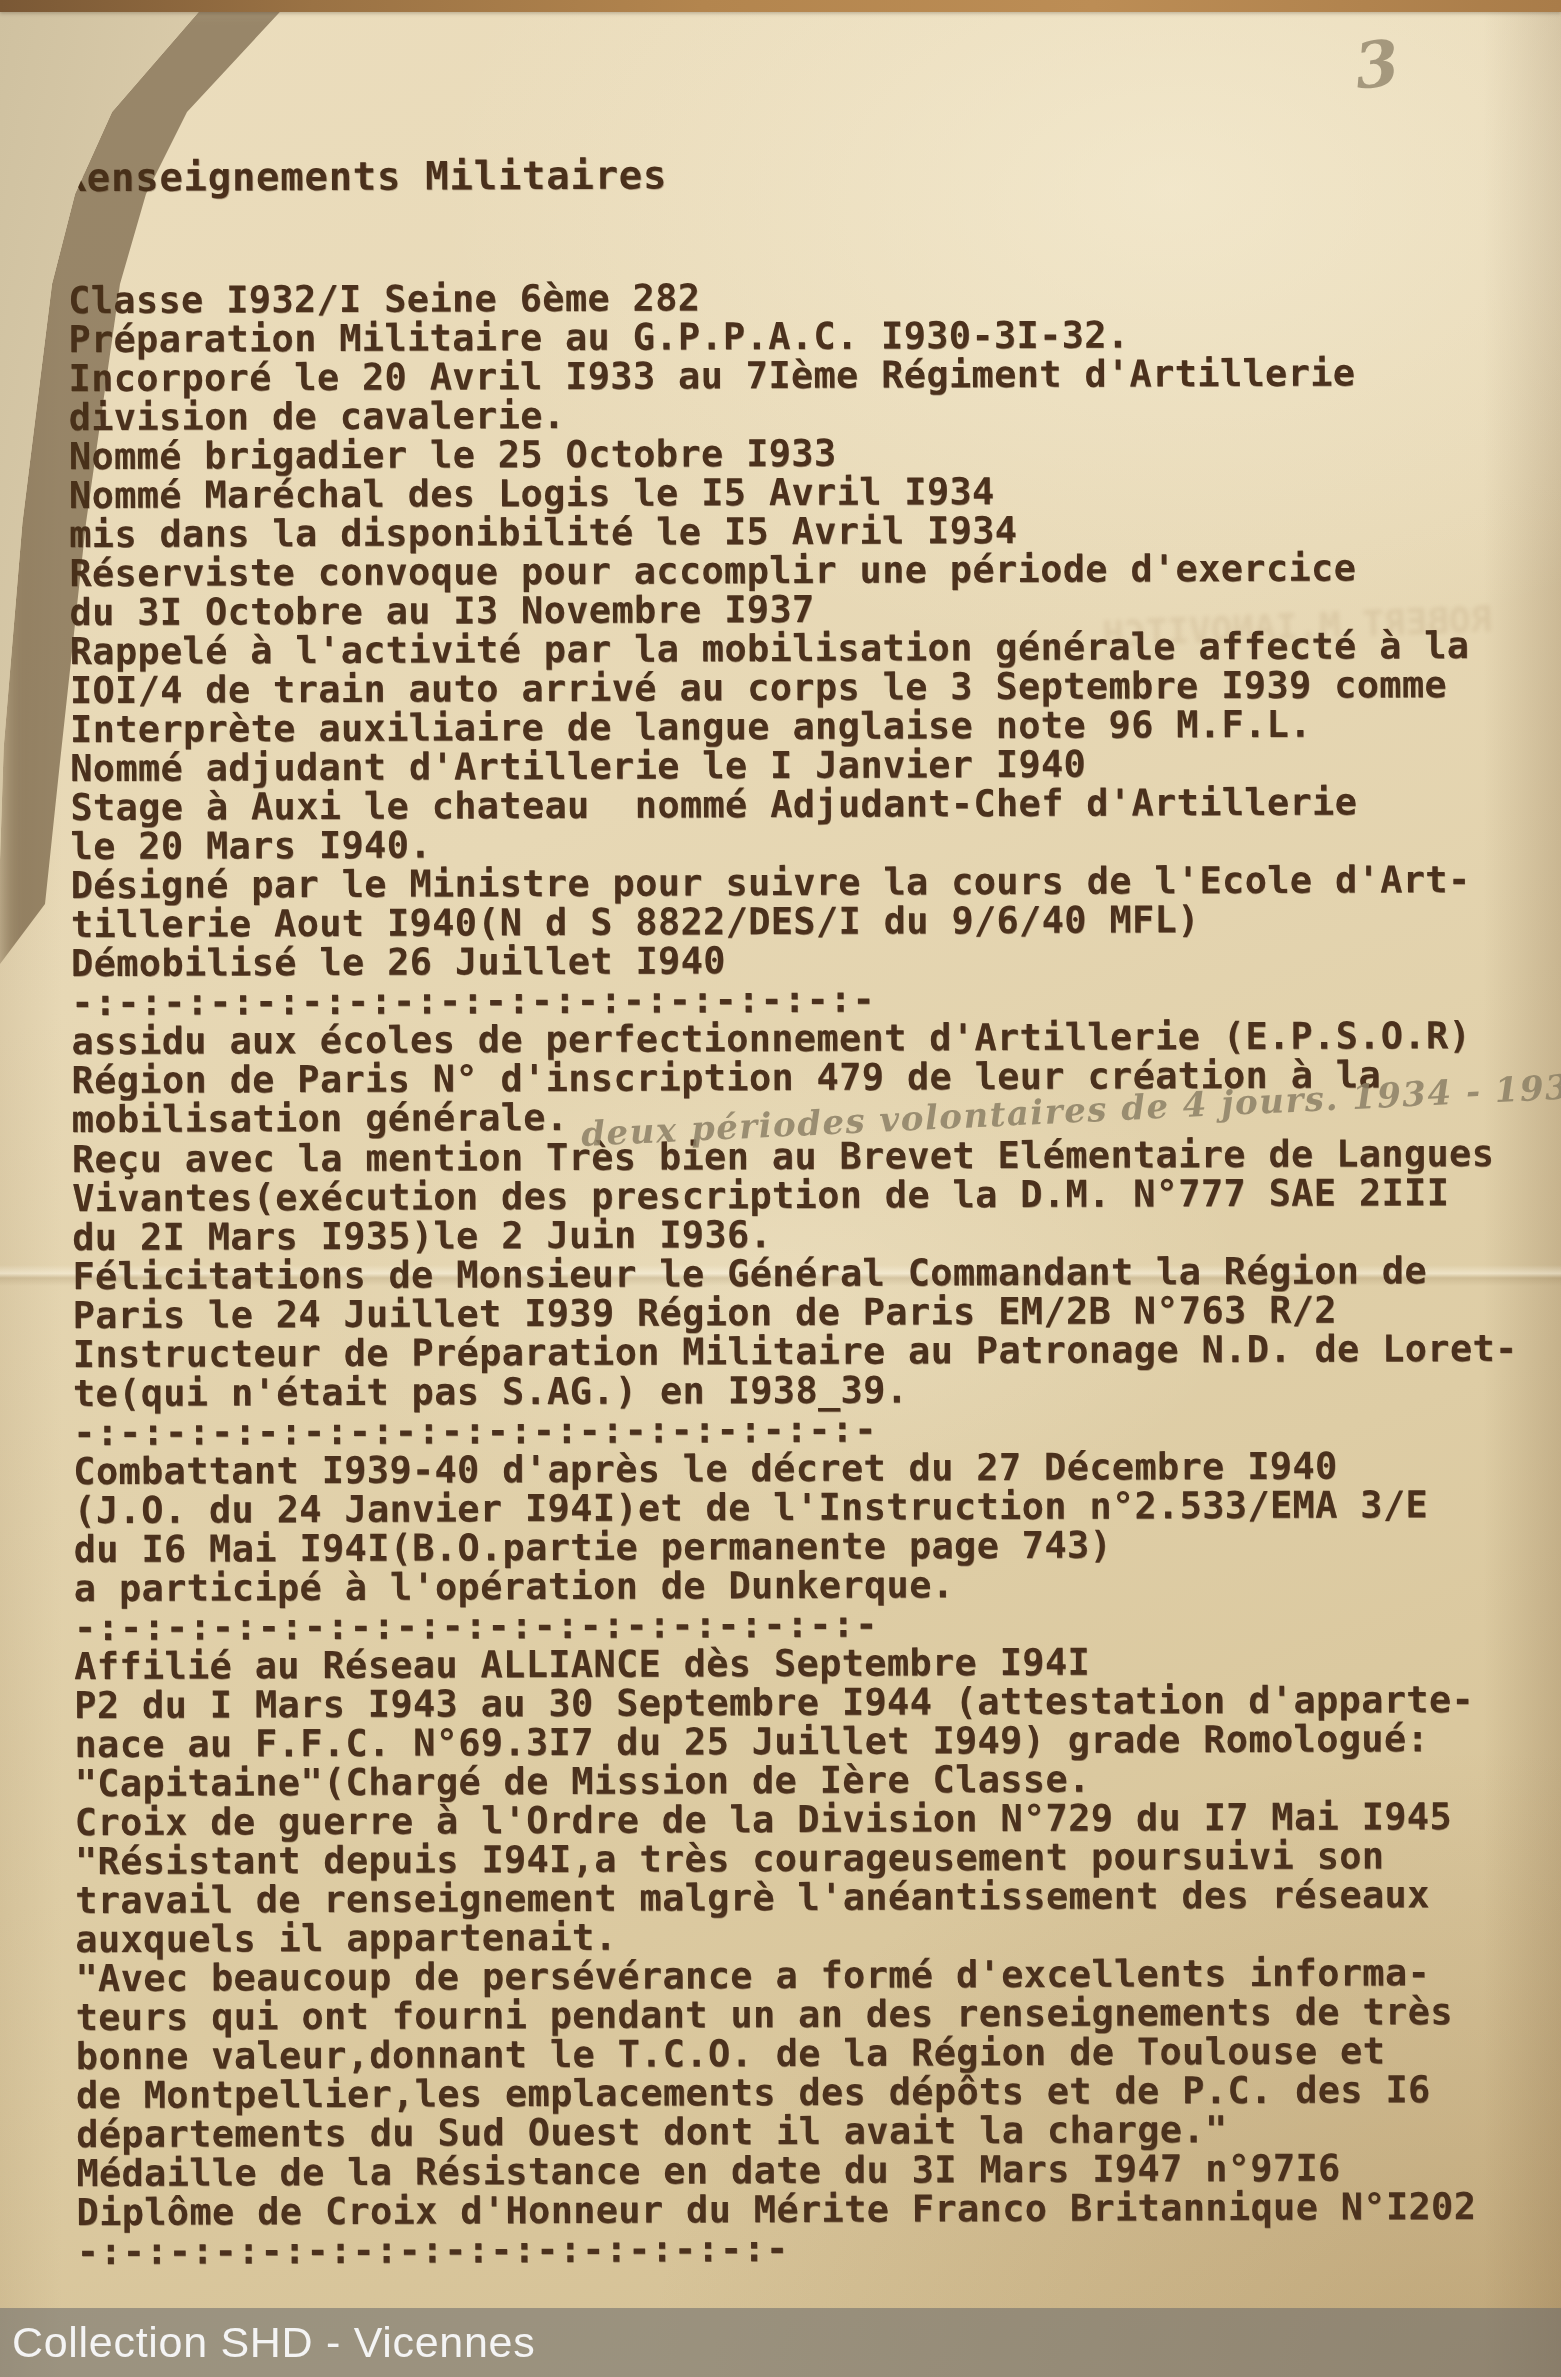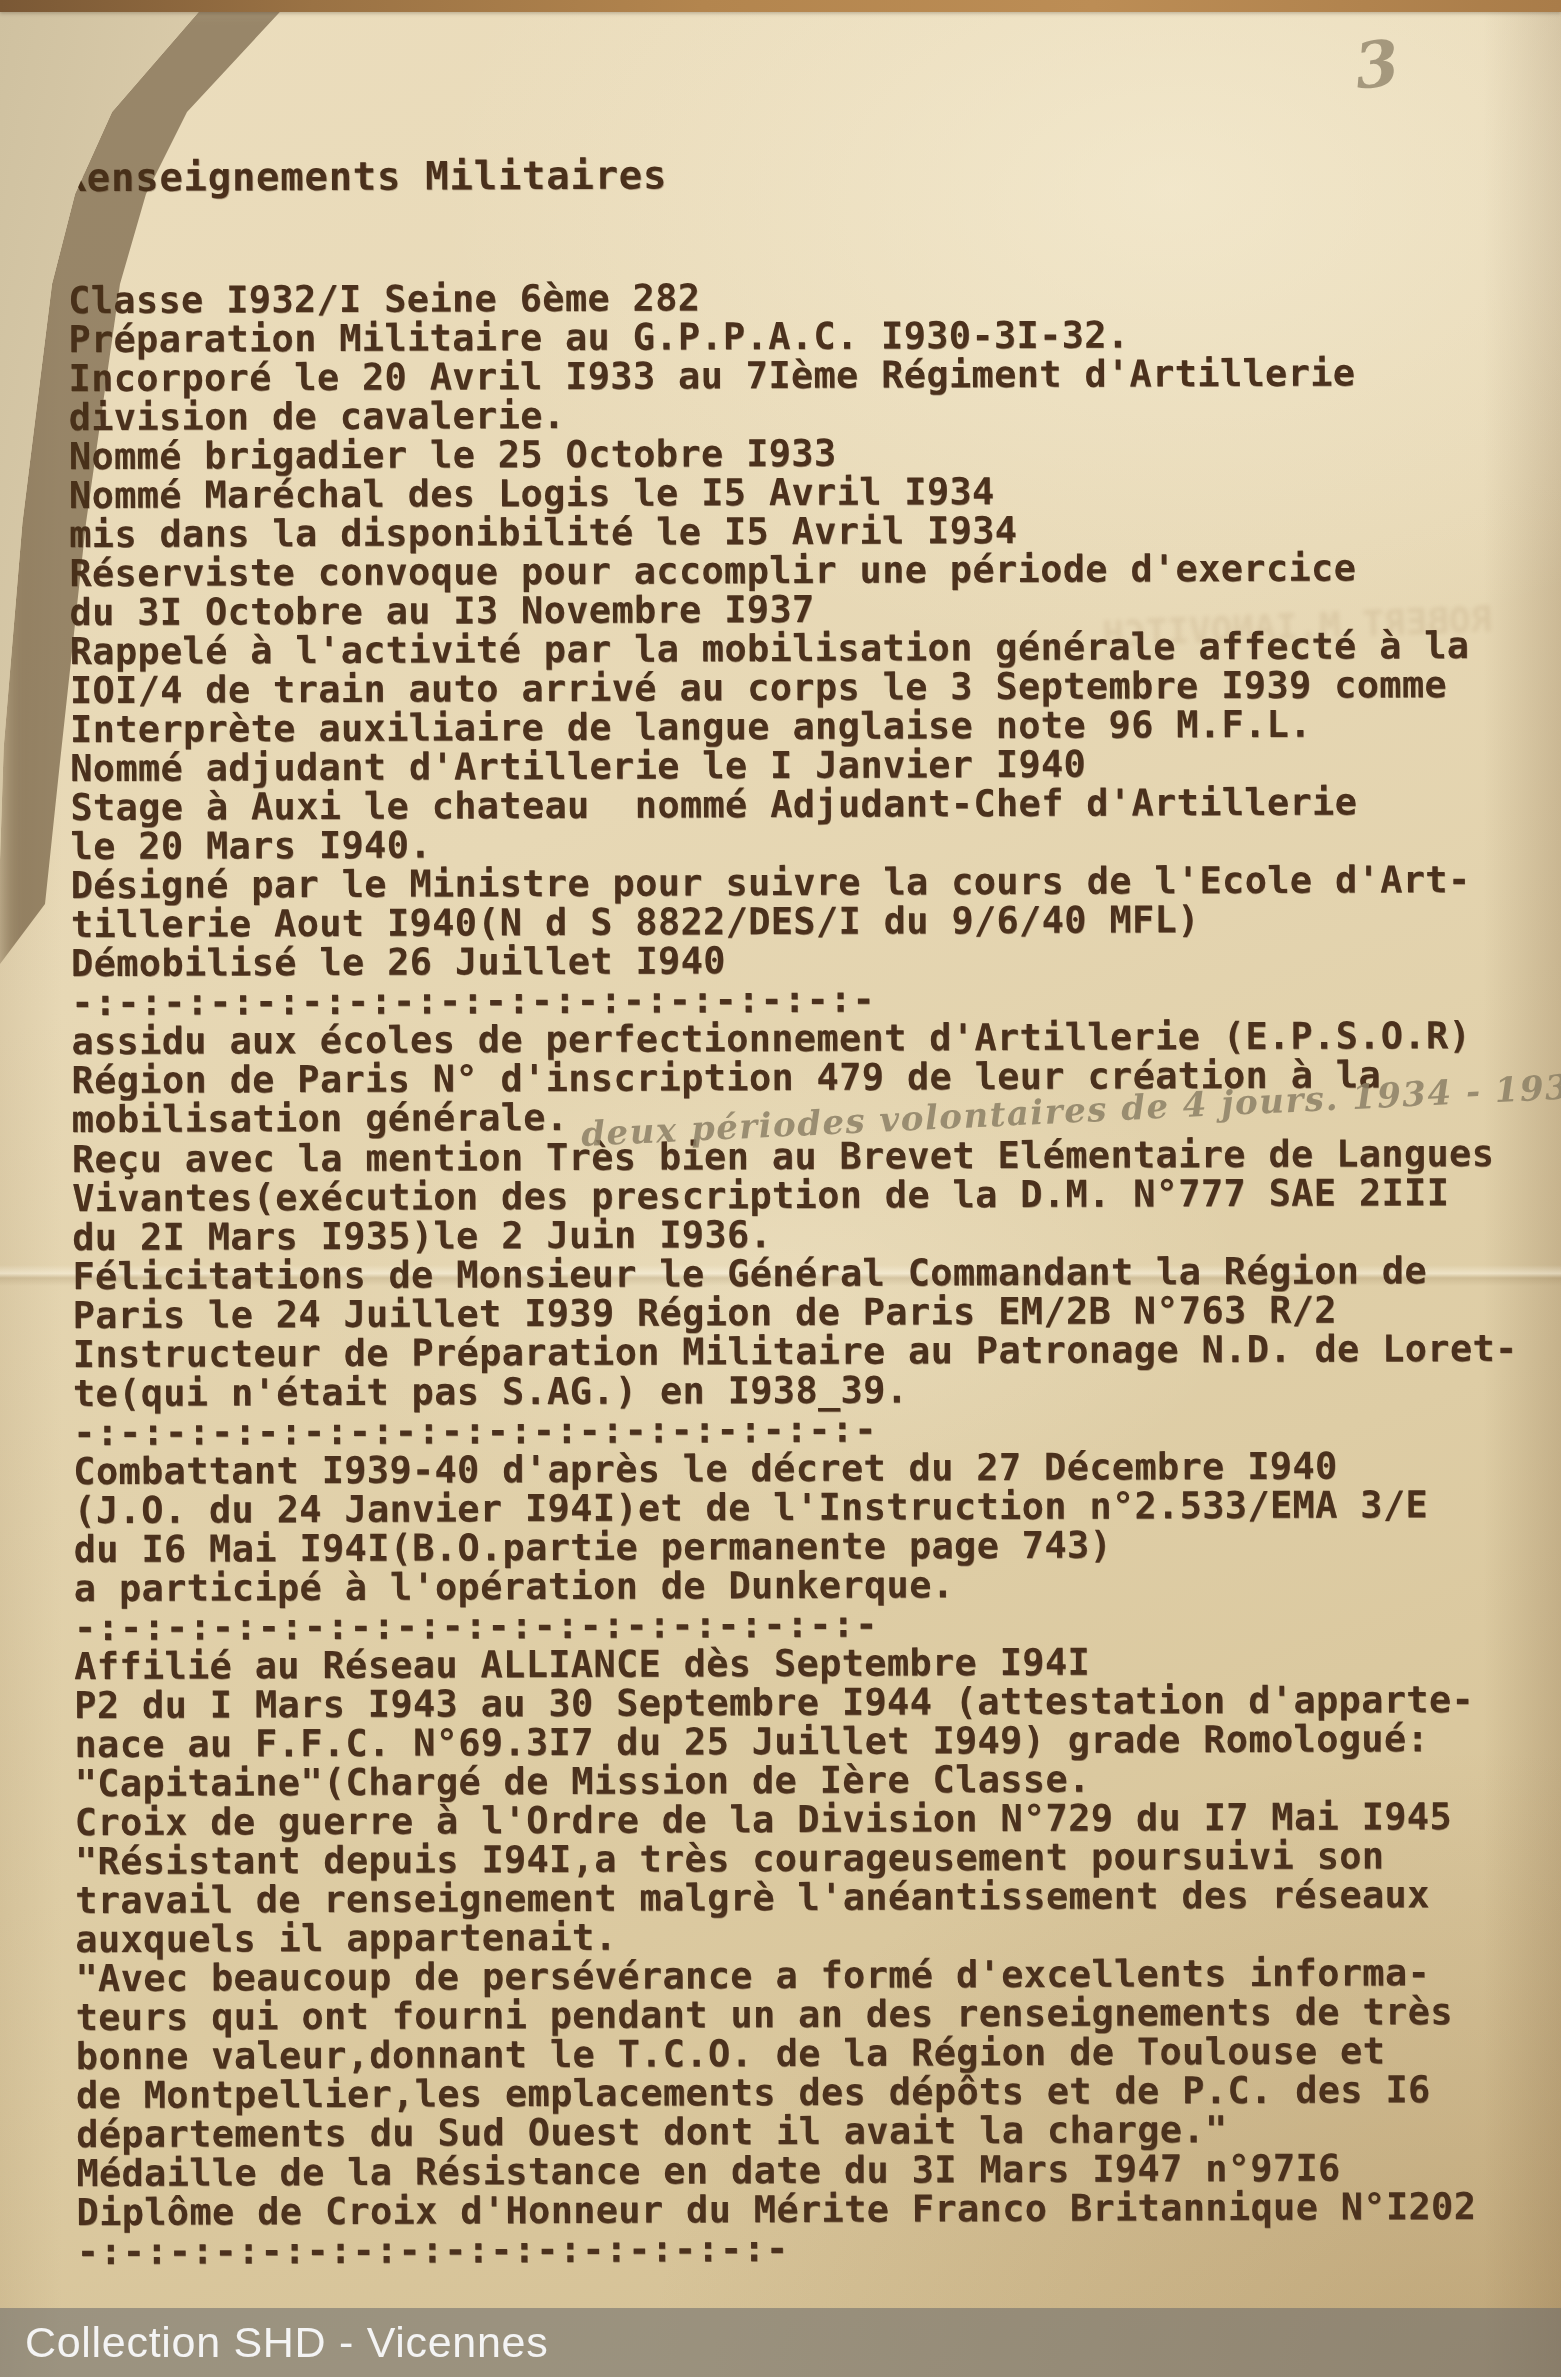--- a/index.html
+++ b/index.html
@@ -44,21 +44,21 @@
   .line{font:700 37px/39px "DejaVu Sans Mono",monospace;color:#4b311d;
     letter-spacing:0.3px;white-space:pre;
     text-shadow:0.4px 0.7px 0.6px rgba(70,45,25,.45);}
   .line.sep{letter-spacing:0.7px;}
   .hand{display:inline-block;font:italic 600 34px "DejaVu Serif",serif;color:#8d8166;
     letter-spacing:1.5px;transform:translate(12px,-6px) rotate(-2.5deg);
     text-shadow:none;opacity:.85;}
   
   .watermark{position:absolute;left:0;right:0;bottom:0;height:69px;z-index:6;
     background:rgba(105,105,105,.55);display:flex;align-items:center;
-    padding-left:25px;box-sizing:border-box;
+    padding-left:12px;box-sizing:border-box;
     font:400 43px "Liberation Sans",sans-serif;color:#f4f4f4;letter-spacing:0.7px;}
 </style>
 </head>
 <body>
 
 <div class="paper"></div>
 <div class="paper-shading"></div>
 <div class="crease"></div>
 
 <div class="doc">

